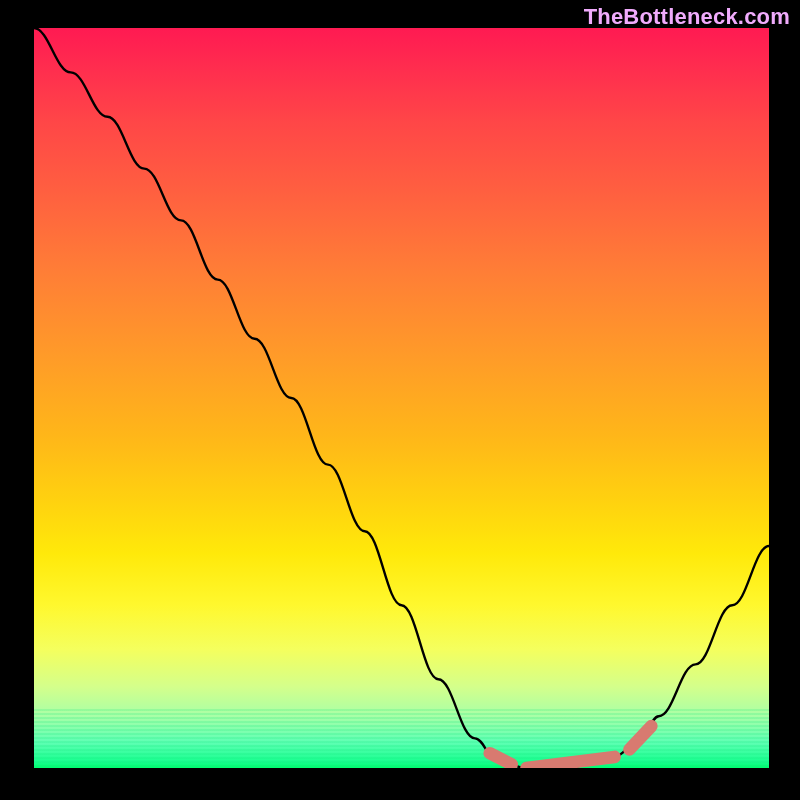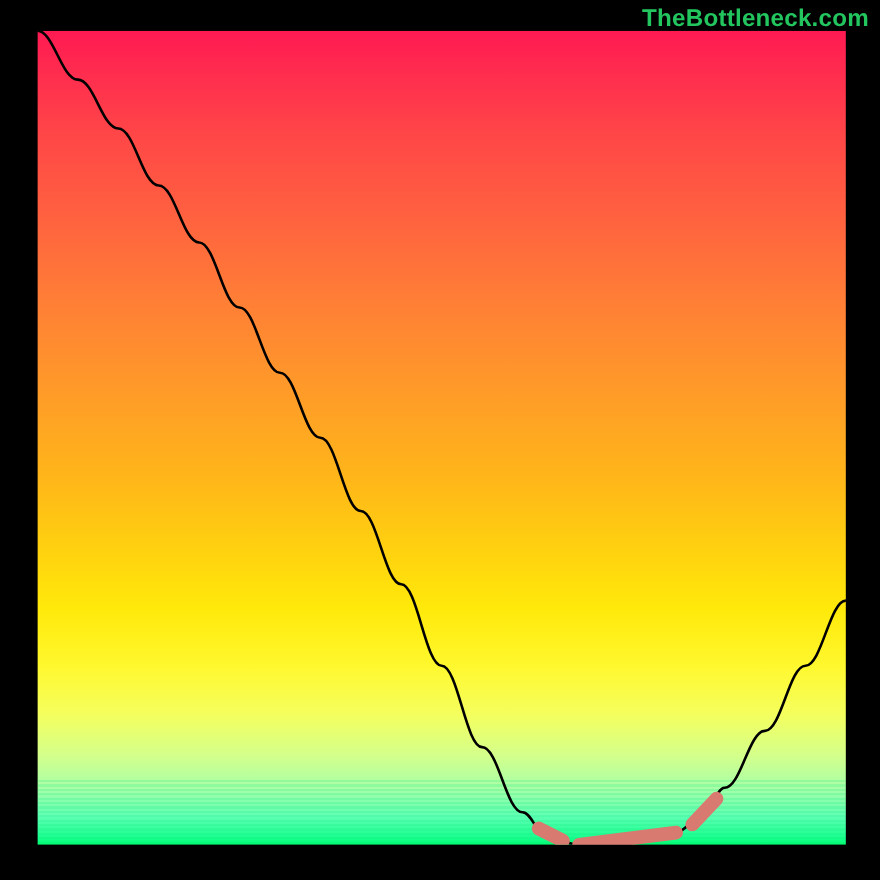--- a/index.html
+++ b/index.html
@@ -14,21 +14,21 @@
   .frame {
     position: relative;
     width: 800px;
     height: 800px;
     background: #000;
   }
   .watermark {
     position: absolute;
     top: 4px;
     right: 10px;
-    color: #22c55e;
+    color: #f0abfc;
     font-size: 22px;
     font-weight: 600;
     letter-spacing: 0.2px;
     z-index: 30;
     user-select: none;
   }
   .plot-area {
     position: absolute;
     left: 34px;
     top: 28px;

